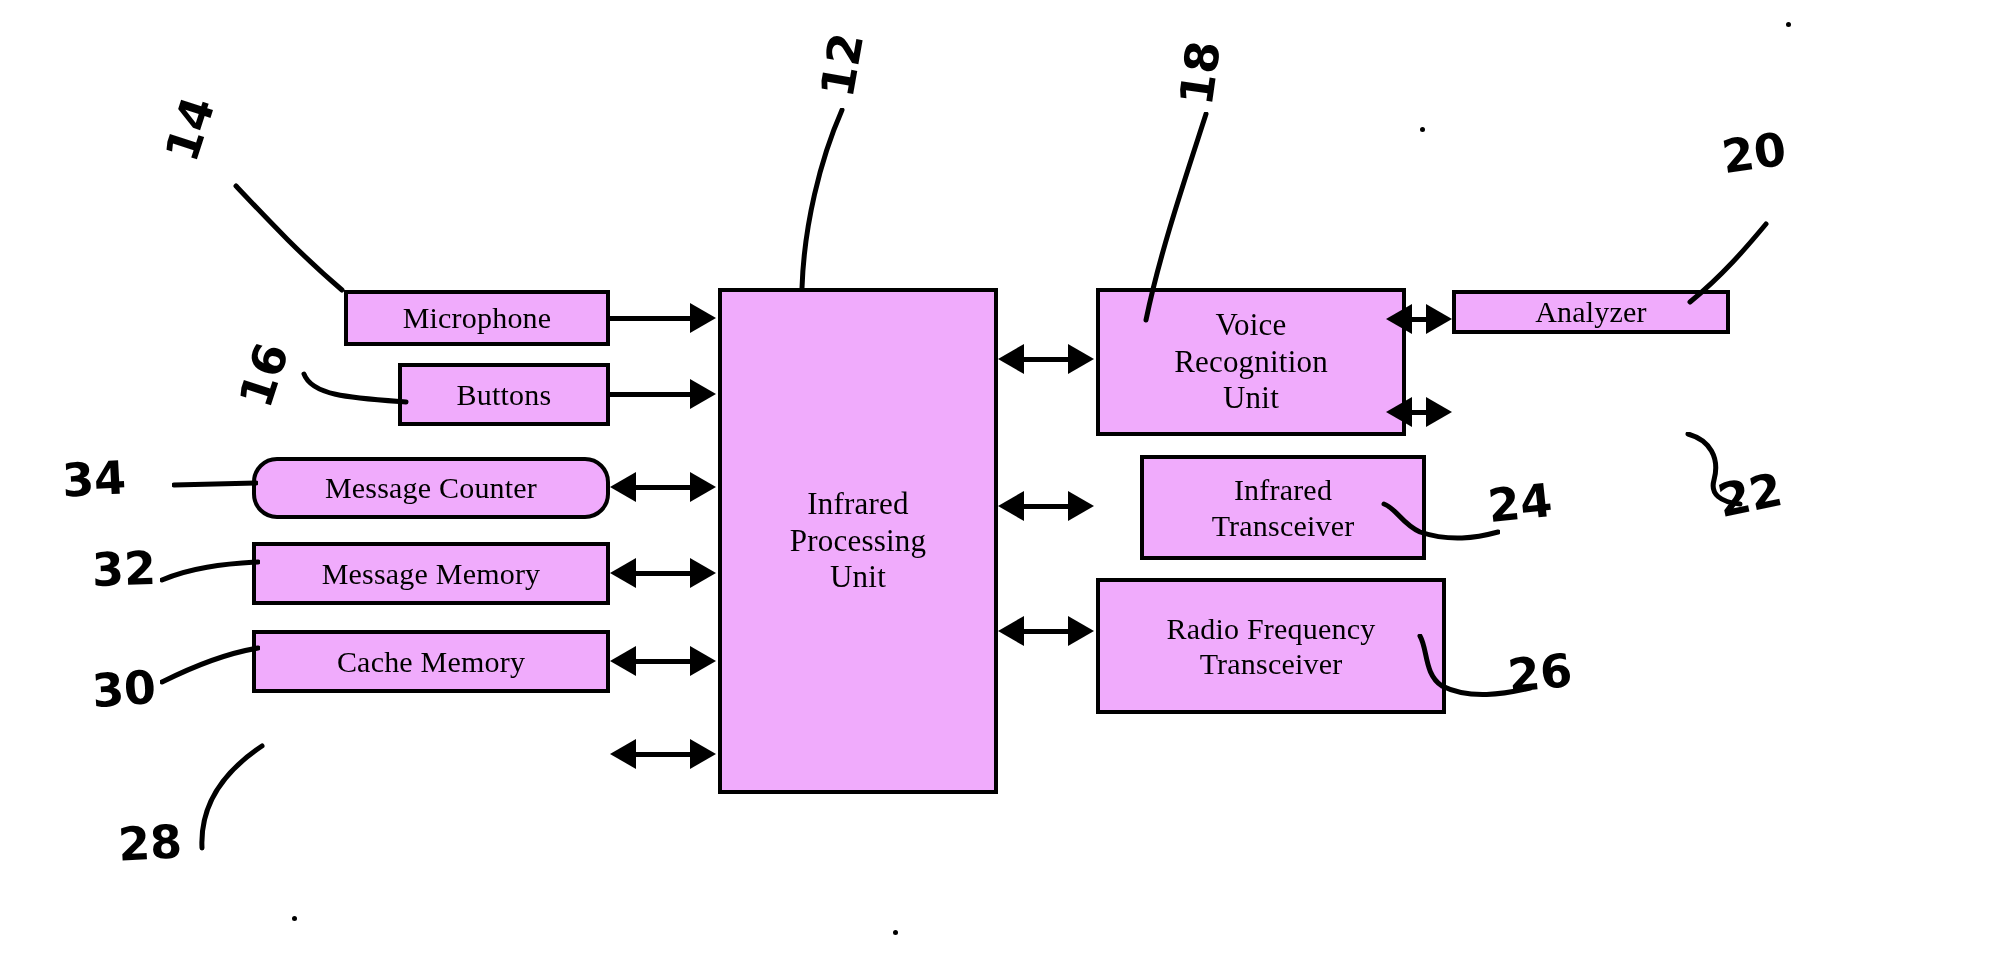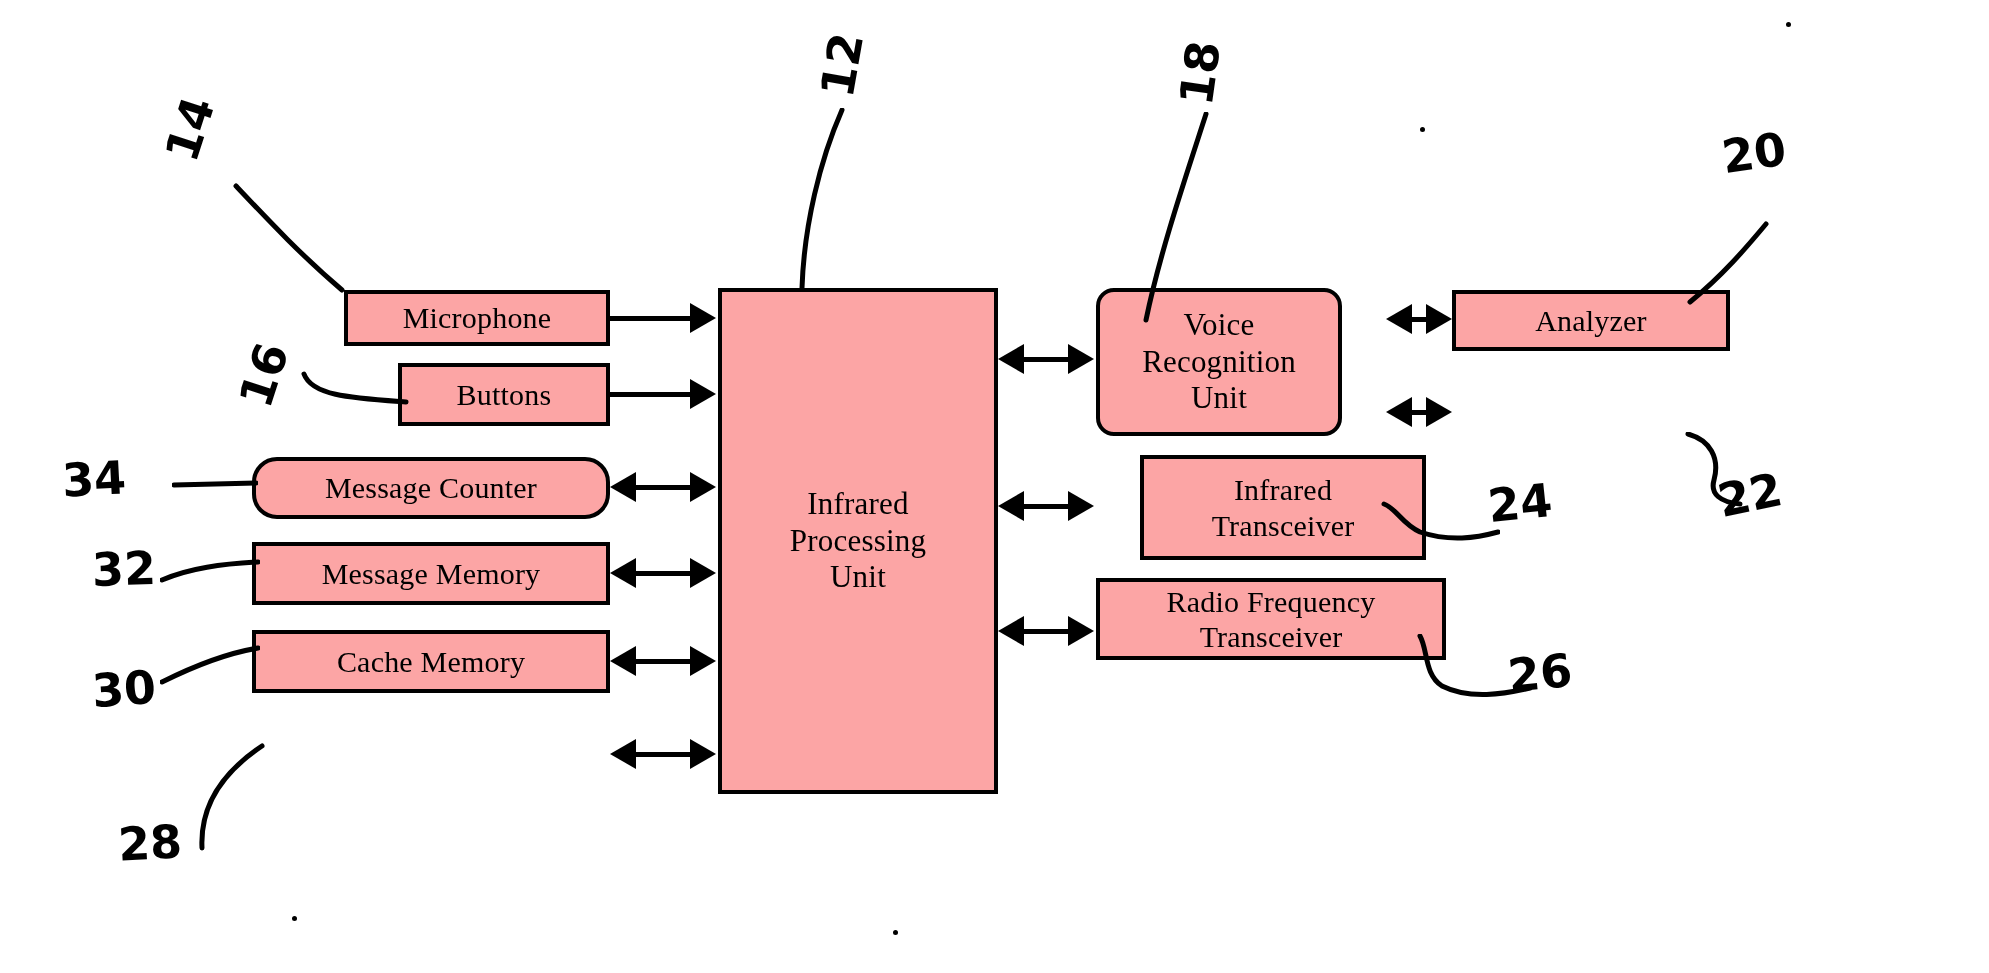--- a/index.html
+++ b/index.html
@@ -16,21 +16,21 @@
     width: 1989px;
     height: 973px;
     background: #ffffff;
     overflow: hidden;
   }
   
   .blk {
     position: absolute;
     box-sizing: border-box;
     border: 4px solid #000000;
-    background: #fca5a5;
+    background: #f0abfc;
     display: flex;
     align-items: center;
     justify-content: center;
     text-align: center;
     color: #000000;
     font-family: "Liberation Serif", "DejaVu Serif", serif;
     line-height: 1.18;
     letter-spacing: 0.2px;
   }
   .blk span { display: block; white-space: pre-line; }
@@ -112,37 +112,37 @@
     <span>Cache Memory</span>
   </div>
 
 
   <div class="blk fs-lg" style="left:718px; top:288px; width:280px; height:506px;">
     <span>Infrared
 Processing
 Unit</span>
   </div>
 
-  <div class="blk fs-lg" style="left:1096px; top:288px; width:246px; height:148px;border-radius:18px;">
+  <div class="blk fs-lg" style="left:1096px; top:288px; width:310px; height:148px;">
     <span>Voice
 Recognition
 Unit</span>
   </div>
 
-  <div class="blk fs-md" style="left:1452px; top:290px; width:278px; height:61px;">
+  <div class="blk fs-md" style="left:1452px; top:290px; width:278px; height:44px;">
     <span>Analyzer</span>
   </div>
 
 
   <div class="blk fs-md" style="left:1096px; top:455px; width:286px; height:105px;margin-left:44px;">
     <span>Infrared
 Transceiver</span>
   </div>
 
-  <div class="blk fs-md" style="left:1096px; top:578px; width:350px; height:82px;">
+  <div class="blk fs-md" style="left:1096px; top:578px; width:350px; height:136px;">
     <span>Radio Frequency
 Transceiver</span>
   </div>
 
   <div class="hline" style="left:610px; top:316px; width:82px;"></div>
   <div class="arrow-r" style="left:690px; top:303px;"></div>
 
   <div class="hline" style="left:610px; top:392px; width:82px;"></div>
   <div class="arrow-r" style="left:690px; top:379px;"></div>
 

